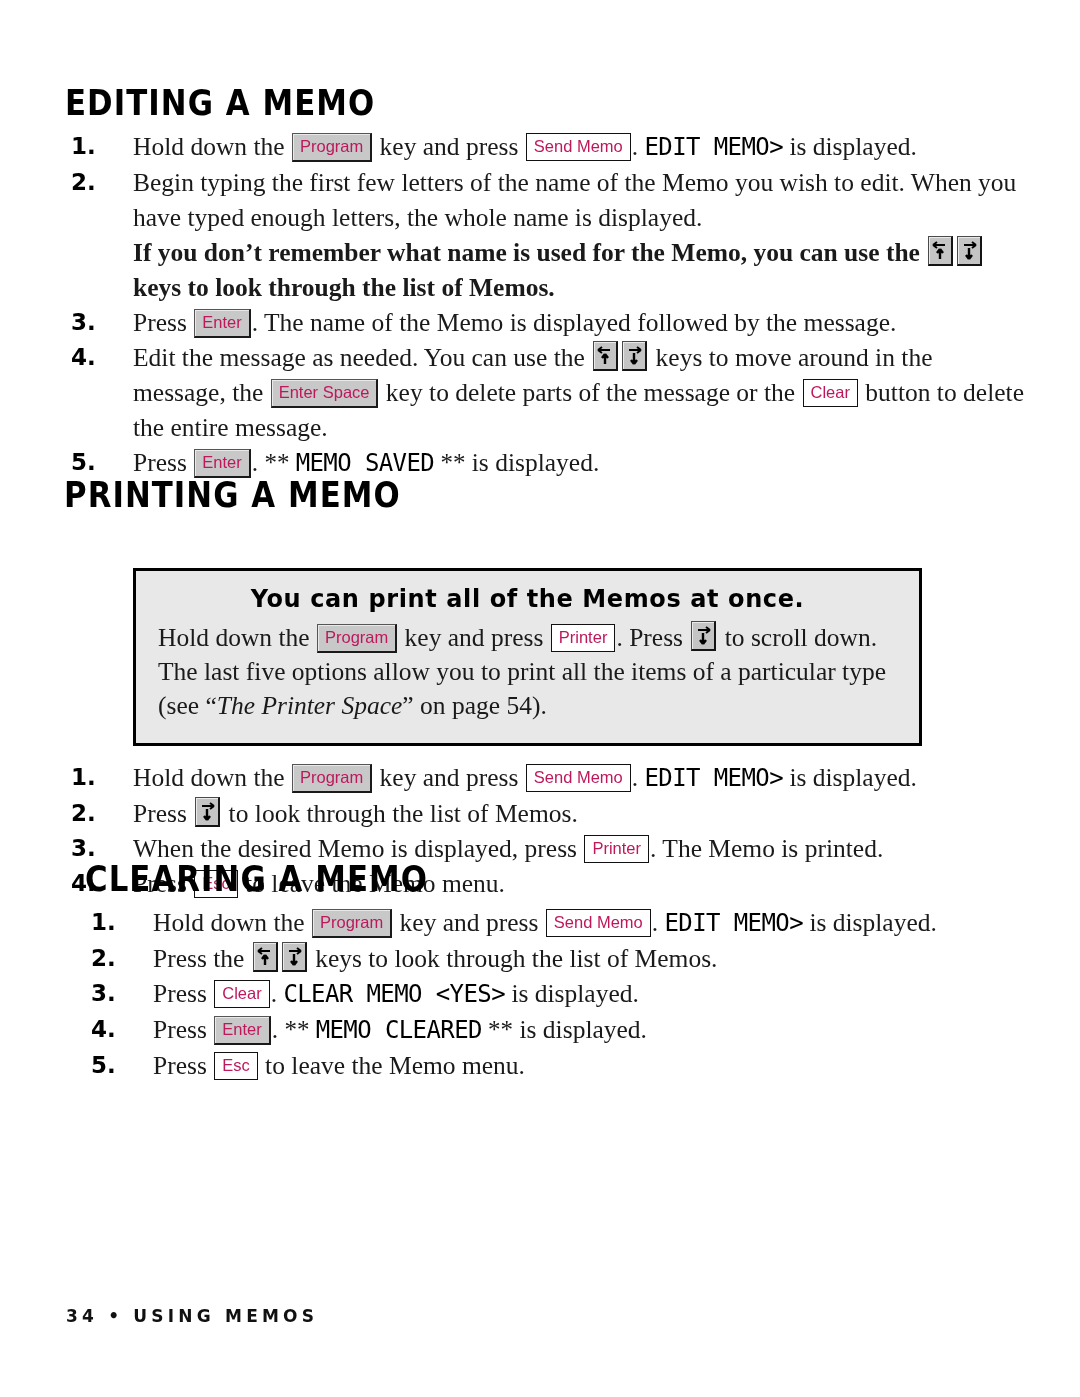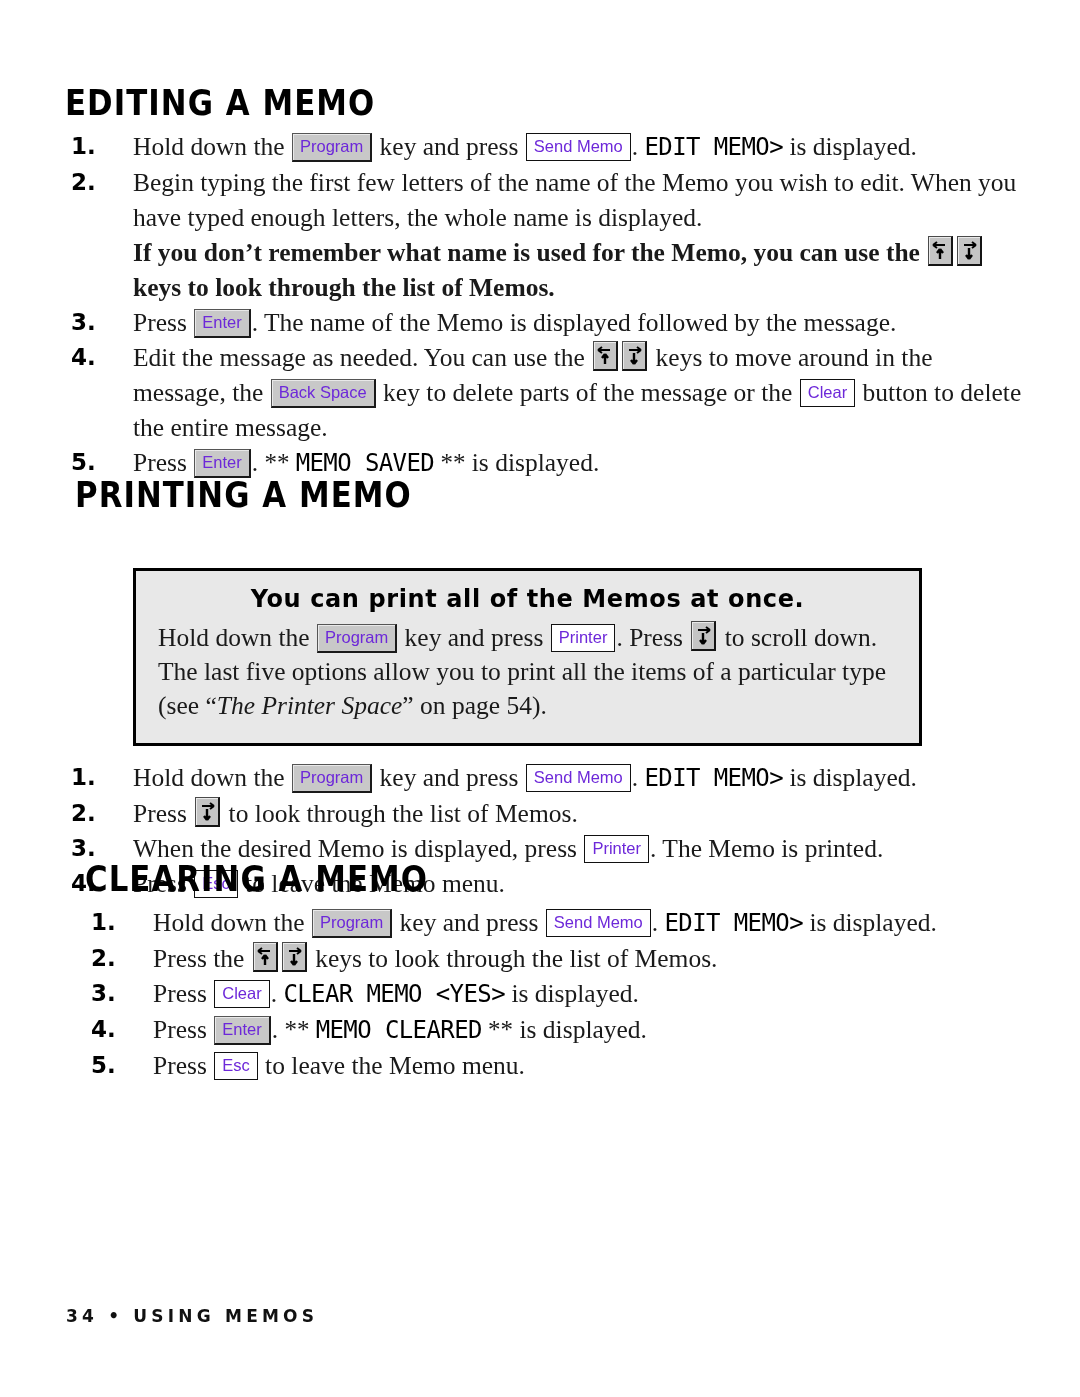--- a/index.html
+++ b/index.html
@@ -63,21 +63,21 @@
 
   
   .key {
     display: inline-block;
     font-family: "Liberation Sans", sans-serif;
     font-size: 16.5px;
     line-height: 1;
     padding: 4px 7px 5px 7px;
     vertical-align: 3px;
     white-space: nowrap;
-    color: #6d28d9;
+    color: #be185d;
     margin: 0 1px;
   }
   .key.gray {
     background: #c8c8c8;
     border: 1px solid #555;
     border-right: 2px solid #1a1a1a;
     border-bottom: 2px solid #1a1a1a;
     box-shadow: inset 1px 1px 0 #e9e9e9;
   }
   .key.white {
@@ -176,30 +176,30 @@
           <span class="step-body">Press <span class="key gray">Enter</span>. The name of the Memo is displayed followed by the message.</span>
         </li>
         <li class="step">
           <span class="step-num">4.</span>
           <span class="step-body">Edit the message as needed. You can use the <span class="akey"><svg width="22" height="27" viewBox="0 0 22 27">
                 <path d="M4 8 H16 M4 8 L8 5 M4 8 L8 11" stroke="#000" stroke-width="2" fill="none"></path>
                 <path d="M11 22 V12 M11 12 L8 16 M11 12 L14 16" stroke="#000" stroke-width="2.4" fill="none"></path>
               </svg></span><span class="akey"><svg width="22" height="27" viewBox="0 0 22 27">
                 <path d="M18 8 H6 M18 8 L14 5 M18 8 L14 11" stroke="#000" stroke-width="2" fill="none"></path>
                 <path d="M11 11 V22 M11 22 L8 18 M11 22 L14 18" stroke="#000" stroke-width="2.4" fill="none"></path>
-              </svg></span> keys to move around in the message, the <span class="key gray">Back Space</span> key to delete parts of the message or the <span class="key white">Clear</span> button to delete the entire message.</span>
+              </svg></span> keys to move around in the message, the <span class="key gray">Enter Space</span> key to delete parts of the message or the <span class="key white">Clear</span> button to delete the entire message.</span>
         </li>
         <li class="step">
           <span class="step-num">5.</span>
           <span class="step-body">Press <span class="key gray">Enter</span>. <span class="stars">** </span><span class="lcd">MEMO SAVED</span><span class="stars"> **</span> is displayed.</span>
         </li>
       </ul>
   </div>
 
-  <div style="position:absolute; left:75px; top:478px; width:960px;">
+  <div style="position:absolute; left:64px; top:478px; width:960px;">
     <div class="section-head">PRINTING A MEMO</div>
   </div>
 
   <div class="callout" style="left:133px; top:568px; width:789px; height:178px;">
     <div style="padding:14px 22px 0 22px;">
       <div class="callout-title">You can print all of the Memos at once.</div>
       <div class="callout-body" id="callout-lines">
           <div class="ln">Hold down the <span class="key gray">Program</span> key and press <span class="key white">Printer</span>. Press <span class="akey"><svg width="22" height="27" viewBox="0 0 22 27">
                 <path d="M18 8 H6 M18 8 L14 5 M18 8 L14 11" stroke="#000" stroke-width="2" fill="none"></path>
                 <path d="M11 11 V22 M11 22 L8 18 M11 22 L14 18" stroke="#000" stroke-width="2.4" fill="none"></path>

